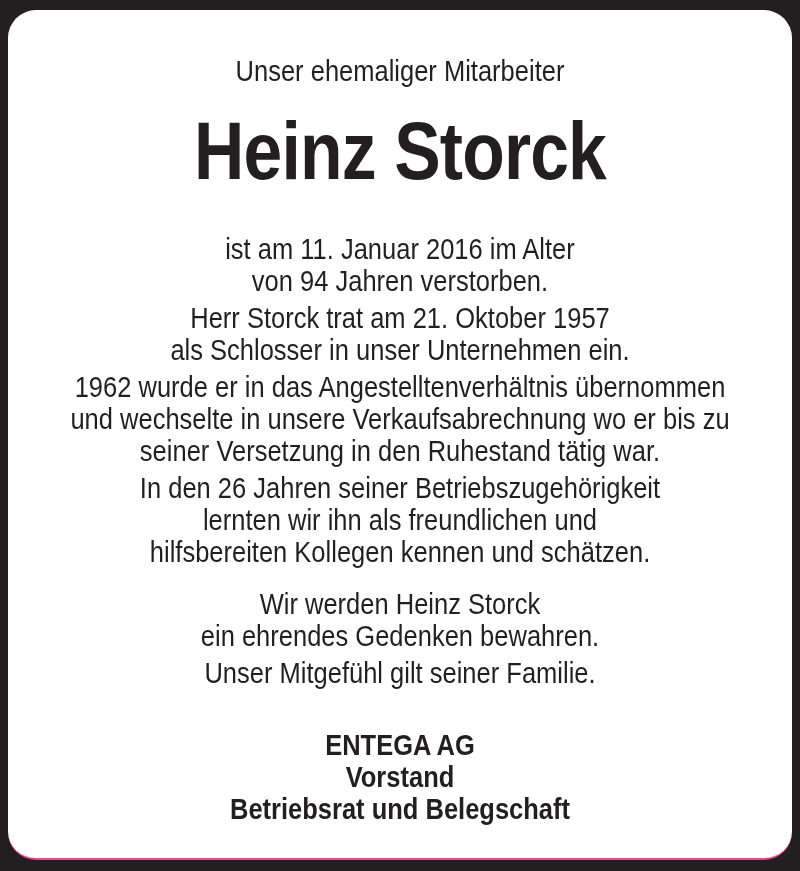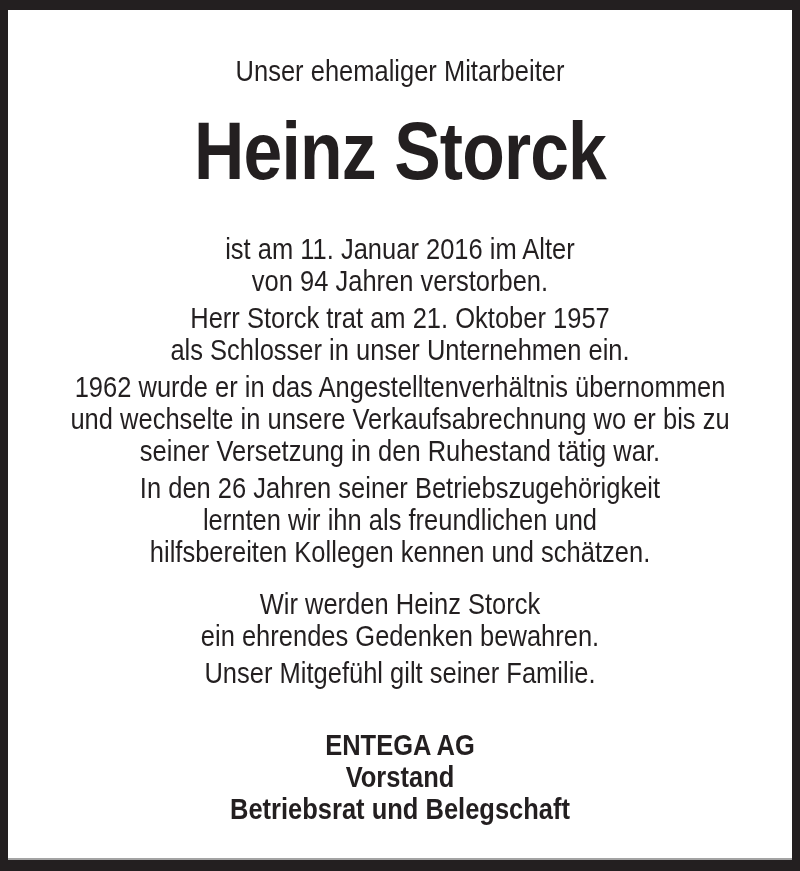--- a/index.html
+++ b/index.html
@@ -12,22 +12,23 @@
     overflow: hidden;
   }
   
   .sheet {
     position: absolute;
     top: 10px;
     left: 8px;
     right: 8px;
     bottom: 11px;
     background: #ffffff;
-    border-bottom: 2px solid #a3a3a3;
+    border-bottom: 2px solid #ec4899;
     overflow: hidden;
+    border-radius: 28px;
   }
   
   .content {
     position: absolute;
     top: 0;
     left: 50%;
     width: 920px;
     margin-left: -460px;
     transform: scaleX(0.85);
     transform-origin: 50% 0;

